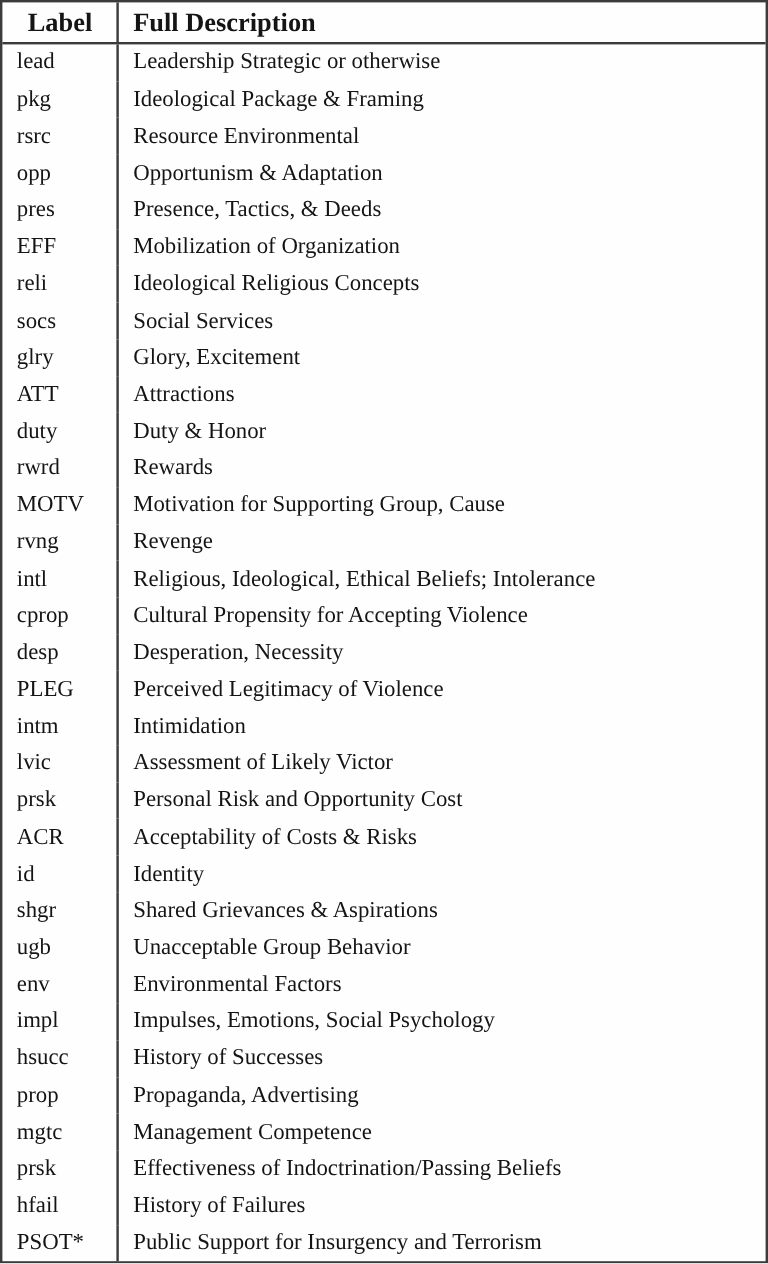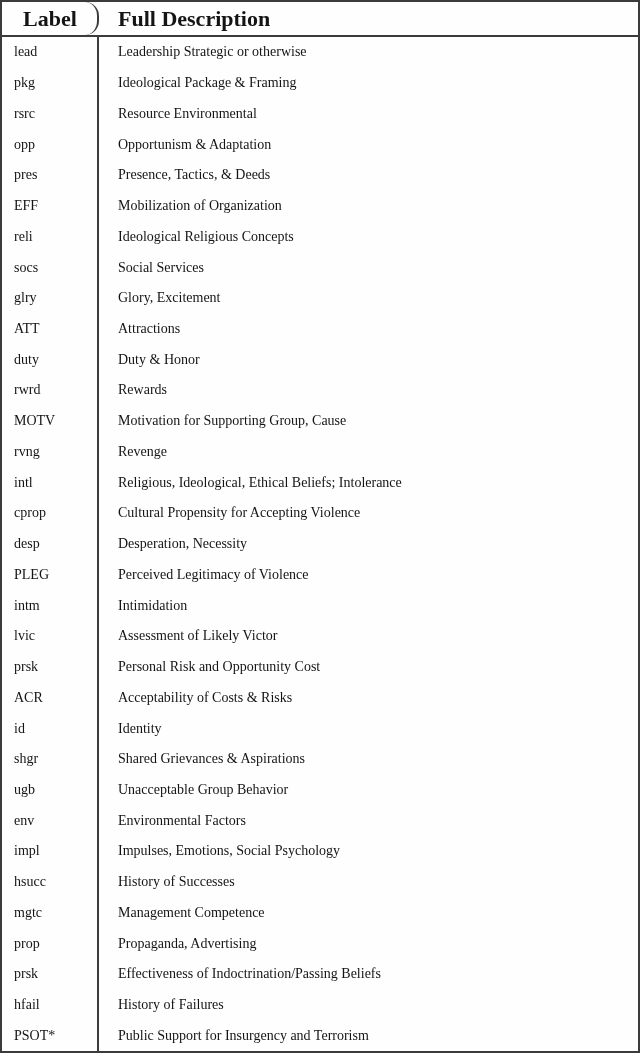--- a/index.html
+++ b/index.html
@@ -35,43 +35,42 @@
   }
   .tbody {
     flex: 1 1 auto;
     display: flex;
     flex-direction: column;
   }
   .trow {
     flex: 1 1 auto;
     display: flex;
     align-items: center;
-    font-size: 14px;
+    font-size: 19px;
   }
   .cell-label {
     width: 97px;
     flex: 0 0 97px;
     box-sizing: border-box;
     border-right: 2px solid #3b3b3b;
     padding-left: 12px;
     align-self: stretch;
     display: flex;
     align-items: center;
     white-space: nowrap;
     overflow: hidden;
   }
   .hrow .cell-label {
     padding-left: 1px;
     justify-content: center;
-    border-radius: 14px;
   }
   .cell-desc {
     flex: 1 1 auto;
     box-sizing: border-box;
-    padding-left: 19px;
+    padding-left: 12px;
     padding-right: 4px;
     align-self: stretch;
     display: flex;
     align-items: center;
     white-space: nowrap;
     overflow: hidden;
   }
 </style>
 </head>
 <body>
@@ -218,30 +217,30 @@
     <div class="cell-label">impl</div>
     <div class="cell-desc">Impulses, Emotions, Social Psychology</div>
   </div>
 
   <div class="trow">
     <div class="cell-label">hsucc</div>
     <div class="cell-desc">History of Successes</div>
   </div>
 
   <div class="trow">
+    <div class="cell-label">prop</div>
+    <div class="cell-desc">Propaganda, Advertising</div>
+  </div>
+
+  <div class="trow">
     <div class="cell-label">mgtc</div>
     <div class="cell-desc">Management Competence</div>
   </div>
 
   <div class="trow">
-    <div class="cell-label">prop</div>
-    <div class="cell-desc">Propaganda, Advertising</div>
-  </div>
-
-  <div class="trow">
     <div class="cell-label">prsk</div>
     <div class="cell-desc">Effectiveness of Indoctrination/Passing Beliefs</div>
   </div>
 
   <div class="trow">
     <div class="cell-label">hfail</div>
     <div class="cell-desc">History of Failures</div>
   </div>
 
   <div class="trow">

